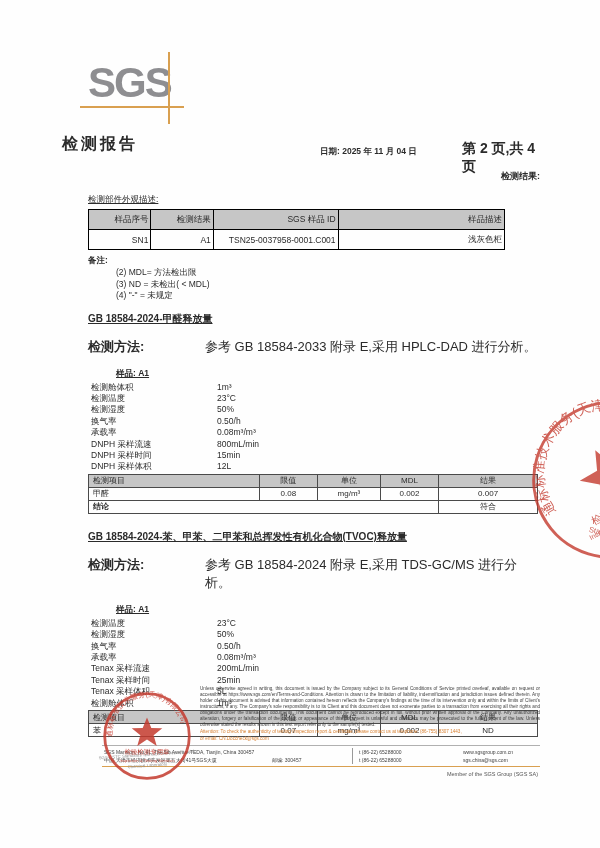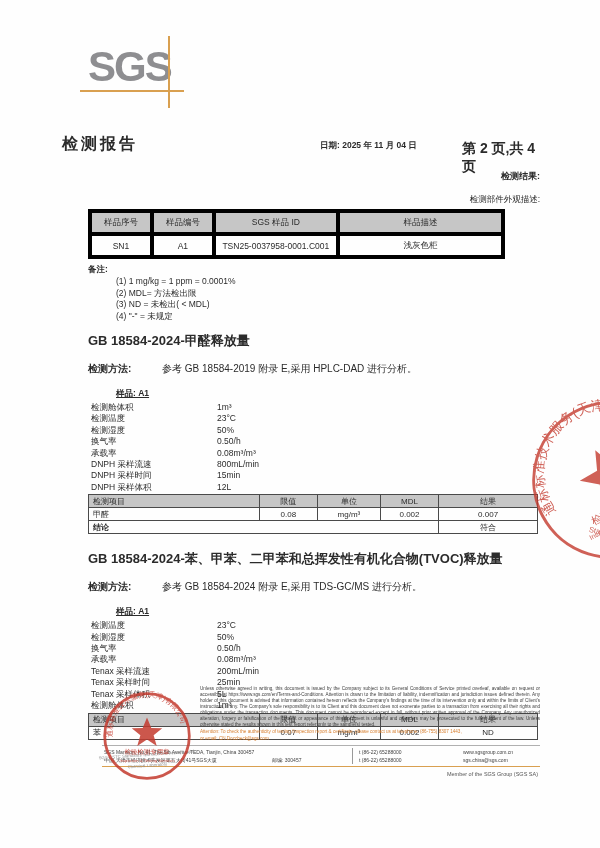--- a/index.html
+++ b/index.html
@@ -1,41 +1,41 @@
 <!DOCTYPE html>
 <html><head>
 <meta charset="utf-8">
 <style>
   html,body{margin:0;padding:0;background:#e8e8e8;}
   .page{width:600px;height:848px;background:#fefefe;position:relative;overflow:hidden;
         font-family:"Liberation Sans","DejaVu Sans",sans-serif;color:#2b2b2b;margin:0 auto;}
   
-  .logo{position:absolute;left:88px;top:46px;}
+  .logo{position:absolute;left:88px;top:62px;}
   .logo-text{font-size:42px;font-weight:bold;color:#8e8e91;letter-spacing:-2px;line-height:1;display:inline-block;}
   .logo-hline{position:absolute;left:-8px;top:44px;width:104px;height:2px;background:#d9a050;}
   .logo-vline{position:absolute;left:80px;top:-10px;width:2px;height:72px;background:#d9a050;}
   
   .title-row{position:absolute;left:62px;top:134px;width:478px;font-weight:bold;}
   .report-title{font-size:16px;letter-spacing:3px;}
-  .date{position:absolute;left:258px;top:6px;font-size:8.5px;}
+  .date{position:absolute;left:258px;top:12px;font-size:8.5px;}
   .pageinfo{position:absolute;left:400px;top:6px;font-size:14px;}
   
   .content{position:absolute;left:88px;top:170px;width:452px;}
   .h-results{font-weight:bold;font-size:9px;text-align:right;}
-  .h-appearance{font-size:8.5px;margin-top:11px;text-align:right;}
+  .h-appearance{font-size:8.5px;text-decoration:underline;margin-top:11px;}
   table{border-collapse:collapse;}
   .sample-table{margin-top:3px;width:417px;font-size:8.5px;}
-  .sample-table th,.sample-table td{border:4px solid #000000;height:19px;text-align:center;font-weight:normal;padding:0 2px;}
+  .sample-table th,.sample-table td{border:1px solid #000000;height:19px;text-align:right;font-weight:normal;padding:0 2px;}
   .sample-table th{background:#c6c6c6;}
   .st0{width:15%}.st1{width:15%}.st2{width:30%}.st3{width:40%}
   .remarks{margin-top:5px;font-size:8.5px;}
   .remarks-label{font-weight:bold;}
   .remark-item{margin-left:28px;line-height:11.5px;}
-  .section-title{margin-top:10px;font-weight:bold;font-size:13px;}
-  .method-row{margin-top:12px;font-size:10px;display:flex;}
+  .section-title{margin-top:10px;font-weight:bold;font-size:10px;text-decoration:underline;}
+  .method-row{margin-top:12px;font-size:13px;display:flex;gap:43px;}
   .method-label{font-weight:bold;flex:0 0 60px;}
   .method-text{margin-left:14px;}
   .sample-label{margin-top:12px;font-weight:bold;font-size:8.5px;text-decoration:underline;display:inline-block;padding-left:28px;}
   .params{margin-top:2px;font-size:8.5px;margin-left:3px;}
   .param-row{display:flex;line-height:11.4px;}
   .param-label{flex:0 0 126px;}
   .result-table{width:450px;font-size:8px;margin-top:1px;}
   .result-table th,.result-table td{border:1px solid #4a4a4a;height:12px;text-align:center;padding:0 2px;font-weight:normal;}
   .result-table th{background:#c6c6c6;}
   .result-table th.rc0,.result-table td.rc0{text-align:left;padding-left:4px;}
@@ -83,45 +83,44 @@
 
   <div class="content">
 
     <div class="h-results">检测结果:</div>
     <div class="h-appearance">检测部件外观描述:</div>
 
     <table class="sample-table">
       <tbody>
           <tr>
         <th class="st0">样品序号</th>
-        <th class="st1">样品编号</th>
+        <th class="st1">检测结果</th>
         <th class="st2">SGS 样品 ID</th>
         <th class="st3">样品描述</th>
       </tr>
       <tr>
         <td>SN1</td>
         <td>A1</td>
         <td>TSN25-0037958-0001.C001</td>
         <td>浅灰色柜</td>
       </tr>
     </tbody>
       </table>
 
     <div class="remarks">
       <div class="remarks-label">备注:</div>
-      <div class="remark-item">(1) 1 mg/kg = 1 ppm = 0.0001%</div>
       <div class="remark-item">(2) MDL= 方法检出限</div>
       <div class="remark-item">(3) ND = 未检出( &lt; MDL)</div>
       <div class="remark-item">(4) "-" = 未规定</div>
     </div>
 
     <div class="section-title">GB 18584-2024-甲醛释放量</div>
     <div class="method-row">
       <span class="method-label">检测方法:</span>
-      <span class="method-text">参考 GB 18584-2019 附录 E,采用 HPLC-DAD 进行分析。</span>
+      <span class="method-text">参考 GB 18584-2033 附录 E,采用 HPLC-DAD 进行分析。</span>
     </div>
     <div><span class="sample-label">样品: A1</span></div>
     <div class="params">
       <div class="param-row">
           <span class="param-label">检测舱体积</span>
           <span class="param-value">1m³</span>
         </div>
       <div class="param-row">
           <span class="param-label">检测温度</span>
           <span class="param-value">23°C</span>

